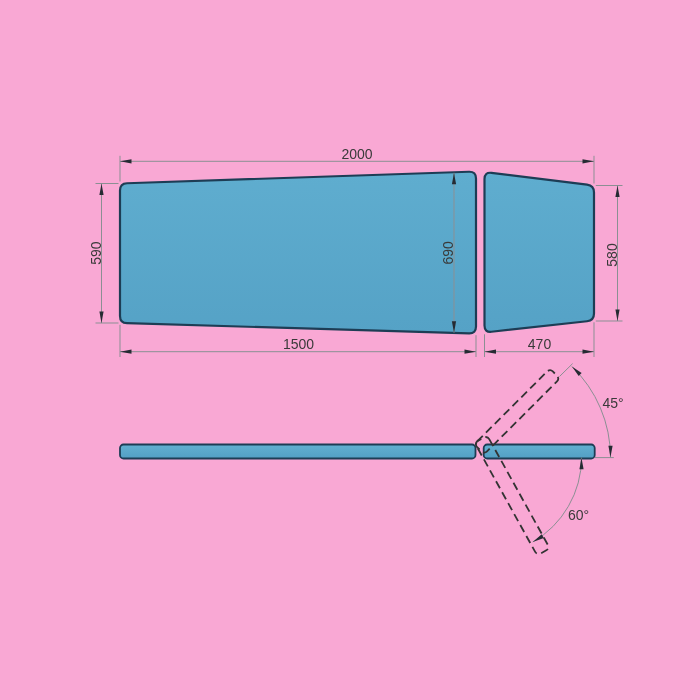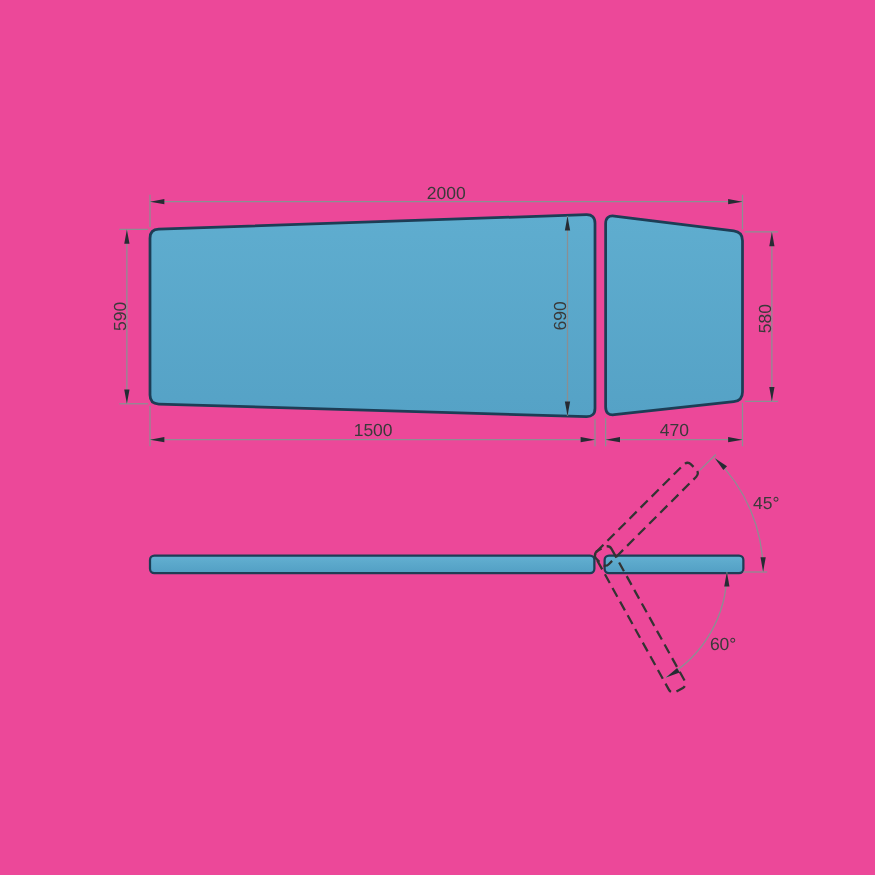--- a/index.html
+++ b/index.html
@@ -1,16 +1,16 @@
 <!DOCTYPE html>
 <html><head>
 <meta charset="utf-8">
 <style>
   html,body{margin:0;padding:0;background:#ffffff;}
-  .wrap{width:700px;height:700px;position:relative;background:#ec4899;}
+  .wrap{width:700px;height:700px;position:relative;background:#f9a8d4;}
   text{font-family:"Liberation Sans",sans-serif;fill:#3a3a3a;}
 </style>
 </head>
 <body>
 <div class="wrap">
 <svg width="700" height="700" viewBox="0 0 700 700" xmlns="http://www.w3.org/2000/svg">
   <defs>
     <marker id="arr" markerUnits="userSpaceOnUse" markerWidth="26" markerHeight="10" refX="13" refY="5" orient="auto-start-reverse">
       <path d="M13,5 L1.5,2.9 L1.5,7.1 Z" fill="#262b33"></path>
     </marker>

